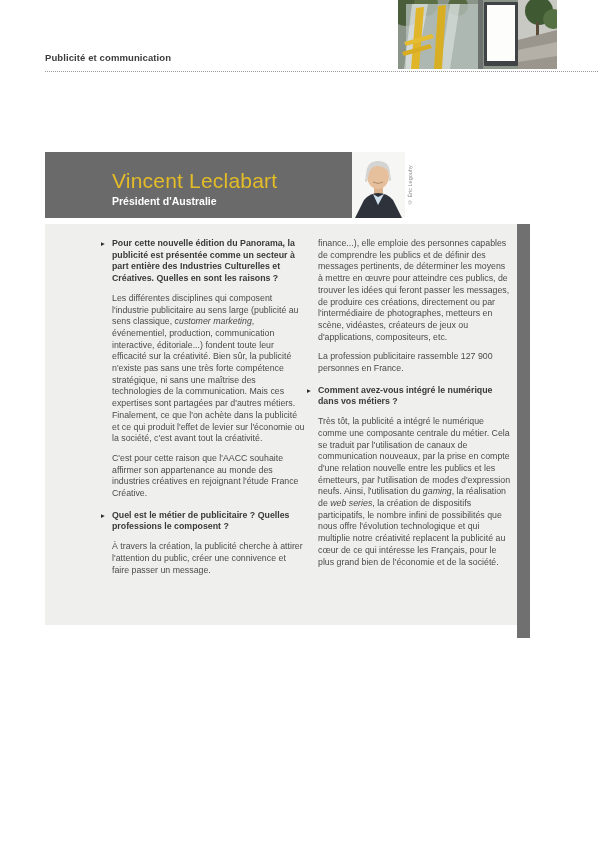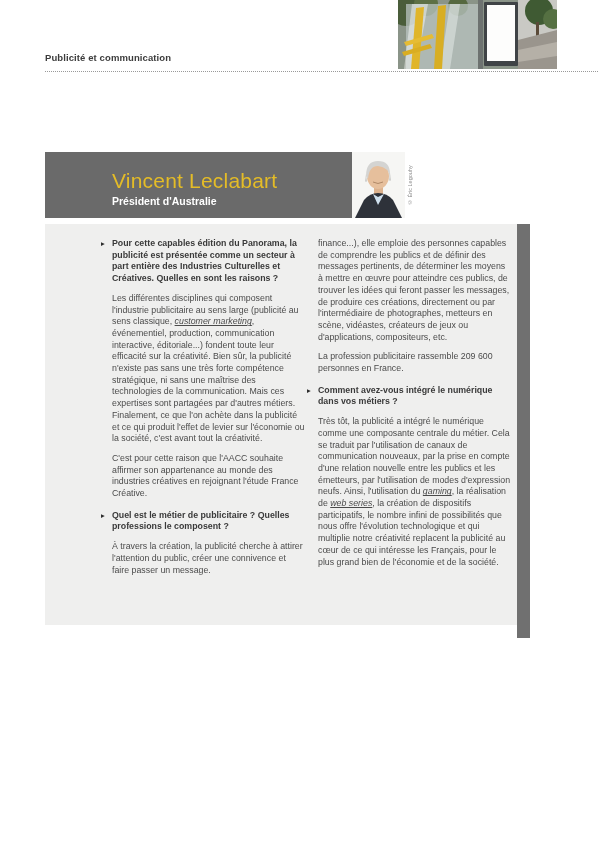--- a/index.html
+++ b/index.html
@@ -73,21 +73,21 @@
   .q-block{
     position:relative;
     margin:10px 0 8px 0;
     font-weight:bold;color:var(--heading-text);
   }
   .q-block:first-child{margin-top:0;}
   .q-arrow{
     position:absolute;left:-11px;top:0;
     font-size:7.5px;color:#2e2e2e;font-weight:normal;
   }
-  i{font-style:italic;text-decoration:underline;}
+  i{font-style:italic;}
   .footer-strip{
     position:absolute;left:30px;top:814px;width:545px;height:34px;
     background:#f3f3f2;
   }
   .footer-rule{
     position:absolute;left:30px;top:812px;width:545px;height:2px;
     background:#595959;
   }
   .page-number{
     position:absolute;left:45px;top:854px;
@@ -148,29 +148,29 @@
       <path d="M38,21 L39,28 Q38,30 37,28 Z" fill="#cfcfcd"></path>
       <path d="M21,30 Q26,33 31,30" stroke="#b08968" stroke-width="1" fill="none"></path>
       <path d="M3,66 L12,48 Q18,41 26,41 Q35,41 41,48 L50,66 Z" fill="#2e323a"></path>
       <polygon points="21,42 26,53 32,42 26,45" fill="#cfe0ee"></polygon>
     </svg>
   </div>
   <div class="photo-credit">© Éric Legouhy</div>
 
   <div class="content-box">
     <div class="col col-1">
-        <div class="q-block"><span class="q-arrow">▸</span><span><span>Pour cette capables édition du Panorama, la publicité est présentée comme un secteur à part entière des Industries Culturelles et Créatives. Quelles en sont les raisons ?</span></span></div>
+        <div class="q-block"><span class="q-arrow">▸</span><span><span>Pour cette nouvelle édition du Panorama, la publicité est présentée comme un secteur à part entière des Industries Culturelles et Créatives. Quelles en sont les raisons ?</span></span></div>
         <div class="p-block"><span>Les différentes disciplines qui composent l'industrie publicitaire au sens large (publicité au sens classique, </span><i>customer marketing</i><span>, événementiel, production, communication interactive, éditoriale...) fondent toute leur efficacité sur la créativité. Bien sûr, la publicité n'existe pas sans une très forte compétence stratégique, ni sans une maîtrise des technologies de la communication. Mais ces expertises sont partagées par d'autres métiers. Finalement, ce que l'on achète dans la publicité et ce qui produit l'effet de levier sur l'économie ou la société, c'est avant tout la créativité.</span></div>
         <div class="p-block"><span>C'est pour cette raison que l'AACC souhaite affirmer son appartenance au monde des industries créatives en rejoignant l'étude France Créative.</span></div>
         <div class="q-block"><span class="q-arrow">▸</span><span><span>Quel est le métier de publicitaire ? Quelles professions le composent ?</span></span></div>
         <div class="p-block"><span>À travers la création, la publicité cherche à attirer l'attention du public, créer une connivence et faire passer un message.</span></div>
       </div>
     <div class="col col-2">
         <div class="p-block"><span>finance...), elle emploie des personnes capables de comprendre les publics et de définir des messages pertinents, de déterminer les moyens à mettre en œuvre pour atteindre ces publics, de trouver les idées qui feront passer les messages, de produire ces créations, directement ou par l'intermédiaire de photographes, metteurs en scène, vidéastes, créateurs de jeux ou d'applications, compositeurs, etc.</span></div>
-        <div class="p-block"><span>La profession publicitaire rassemble 209 600 personnes en France.</span></div>
+        <div class="p-block"><span>La profession publicitaire rassemble 127 900 personnes en France.</span></div>
         <div class="q-block"><span class="q-arrow">▸</span><span><span>Comment avez-vous intégré le numérique dans vos métiers ?</span></span></div>
         <div class="p-block"><span>Très tôt, la publicité a intégré le numérique comme une composante centrale du métier. Cela se traduit par l'utilisation de canaux de communication nouveaux, par la prise en compte d'une relation nouvelle entre les publics et les émetteurs, par l'utilisation de modes d'expression neufs. Ainsi, l'utilisation du </span><i>gaming</i><span>, la réalisation de </span><i>web series</i><span>, la création de dispositifs participatifs, le nombre infini de possibilités que nous offre l'évolution technologique et qui multiplie notre créativité replacent la publicité au cœur de ce qui intéresse les Français, pour le plus grand bien de l'économie et de la société.</span></div>
       </div>
   </div>
   <div class="side-bar"></div>
 
   <div class="footer-strip"></div>
   <div class="footer-rule"></div>
   <div class="page-number">82</div>
   <div class="footer-title">

